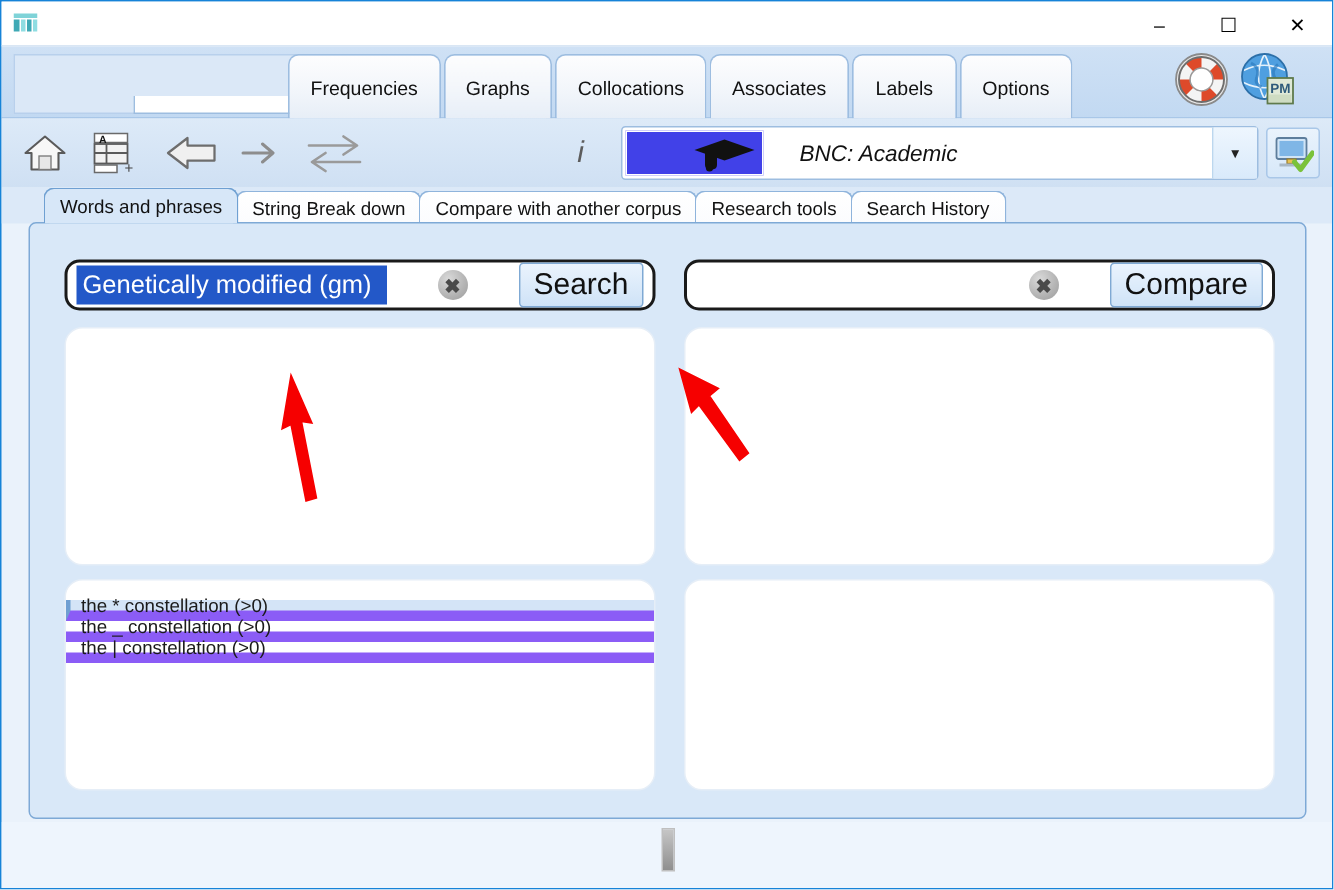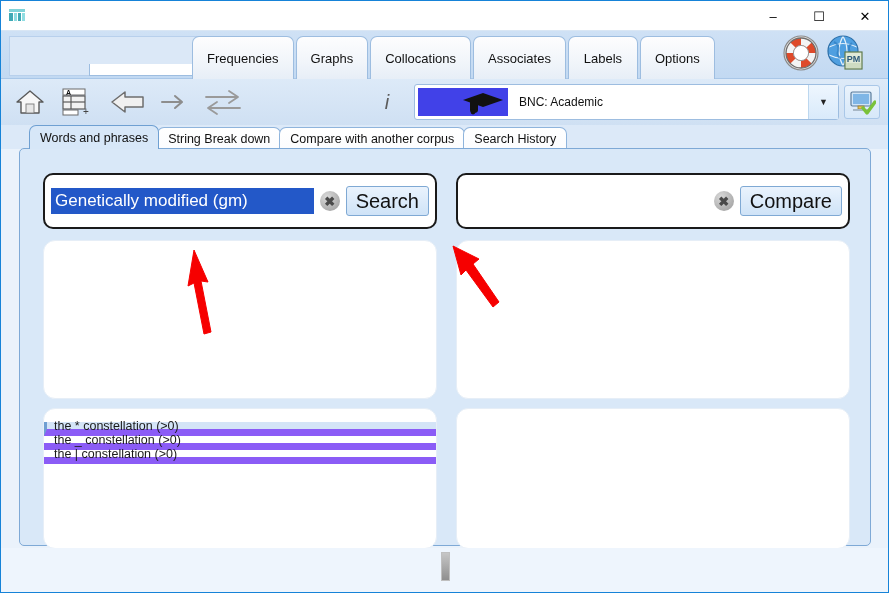--- a/index.html
+++ b/index.html
@@ -146,23 +146,24 @@
     margin-left: 2px;
     background: #4141e8;
     border: 1px solid #ffffff;
     box-sizing: border-box;
     position: relative;
     display: flex;
     align-items: center;
     justify-content: flex-end;
   }
   .corpus-label {
-    margin-left: 10px;
-    font-size: 12px;
+    margin-left: 24px;
+    font-size: 15px;
     color: #111;
+    font-style: italic;
   }
   .corpus-arrow {
     position: absolute;
     right: 0; top: 0;
     width: 30px; height: 34px;
     background: linear-gradient(to bottom,#eef6fe,#d9eafb);
     border-left: 1px solid #bcd7ef;
     display: flex;
     align-items: center;
     justify-content: center;
@@ -235,28 +236,29 @@
   .col {
     position: absolute;
     top: 24px;
     width: 394px;
   }
   .col.left  { left: 23px; }
   .col.right { left: 436px; }
 
   .searchbar {
     position: relative;
-    height: 56px;
+    height: 34px;
     background: #ffffff;
     border: 2px solid #1a1a1a;
     border-radius: 10px;
     box-sizing: border-box;
     display: flex;
     align-items: center;
     padding: 0 6px;
+    gap: 28px;
   }
   .search-input {
     flex: 1;
     border: none;
     outline: none;
     font-size: 17px;
     font-family: "Liberation Sans", sans-serif;
     padding: 2px 4px;
     background: transparent;
     color: #111;
@@ -483,20 +485,21 @@
         <rect x="5" y="20" width="16" height="2" fill="#a8b8c6"></rect>
         <path d="M15 19 L19 24 L27 13" fill="none" stroke="#7ac23a" stroke-width="3.4" stroke-linecap="round" stroke-linejoin="round"></path>
       </svg>
     </div>
   </div>
 
   <div class="maintabs">
     <div class="mtab active">Words and phrases</div>
     <div class="mtab">String Break down</div>
     <div class="mtab">Compare with another corpus</div>
+    <div class="mtab">Research tools</div>
     <div class="mtab">Search History</div>
   </div>
 
   <div class="content">
 
     <div class="col left">
 
       <div class="searchbar">
         <div class="search-text-sel">Genetically modified (gm)</div>
         <div class="clear-btn">✖</div>

